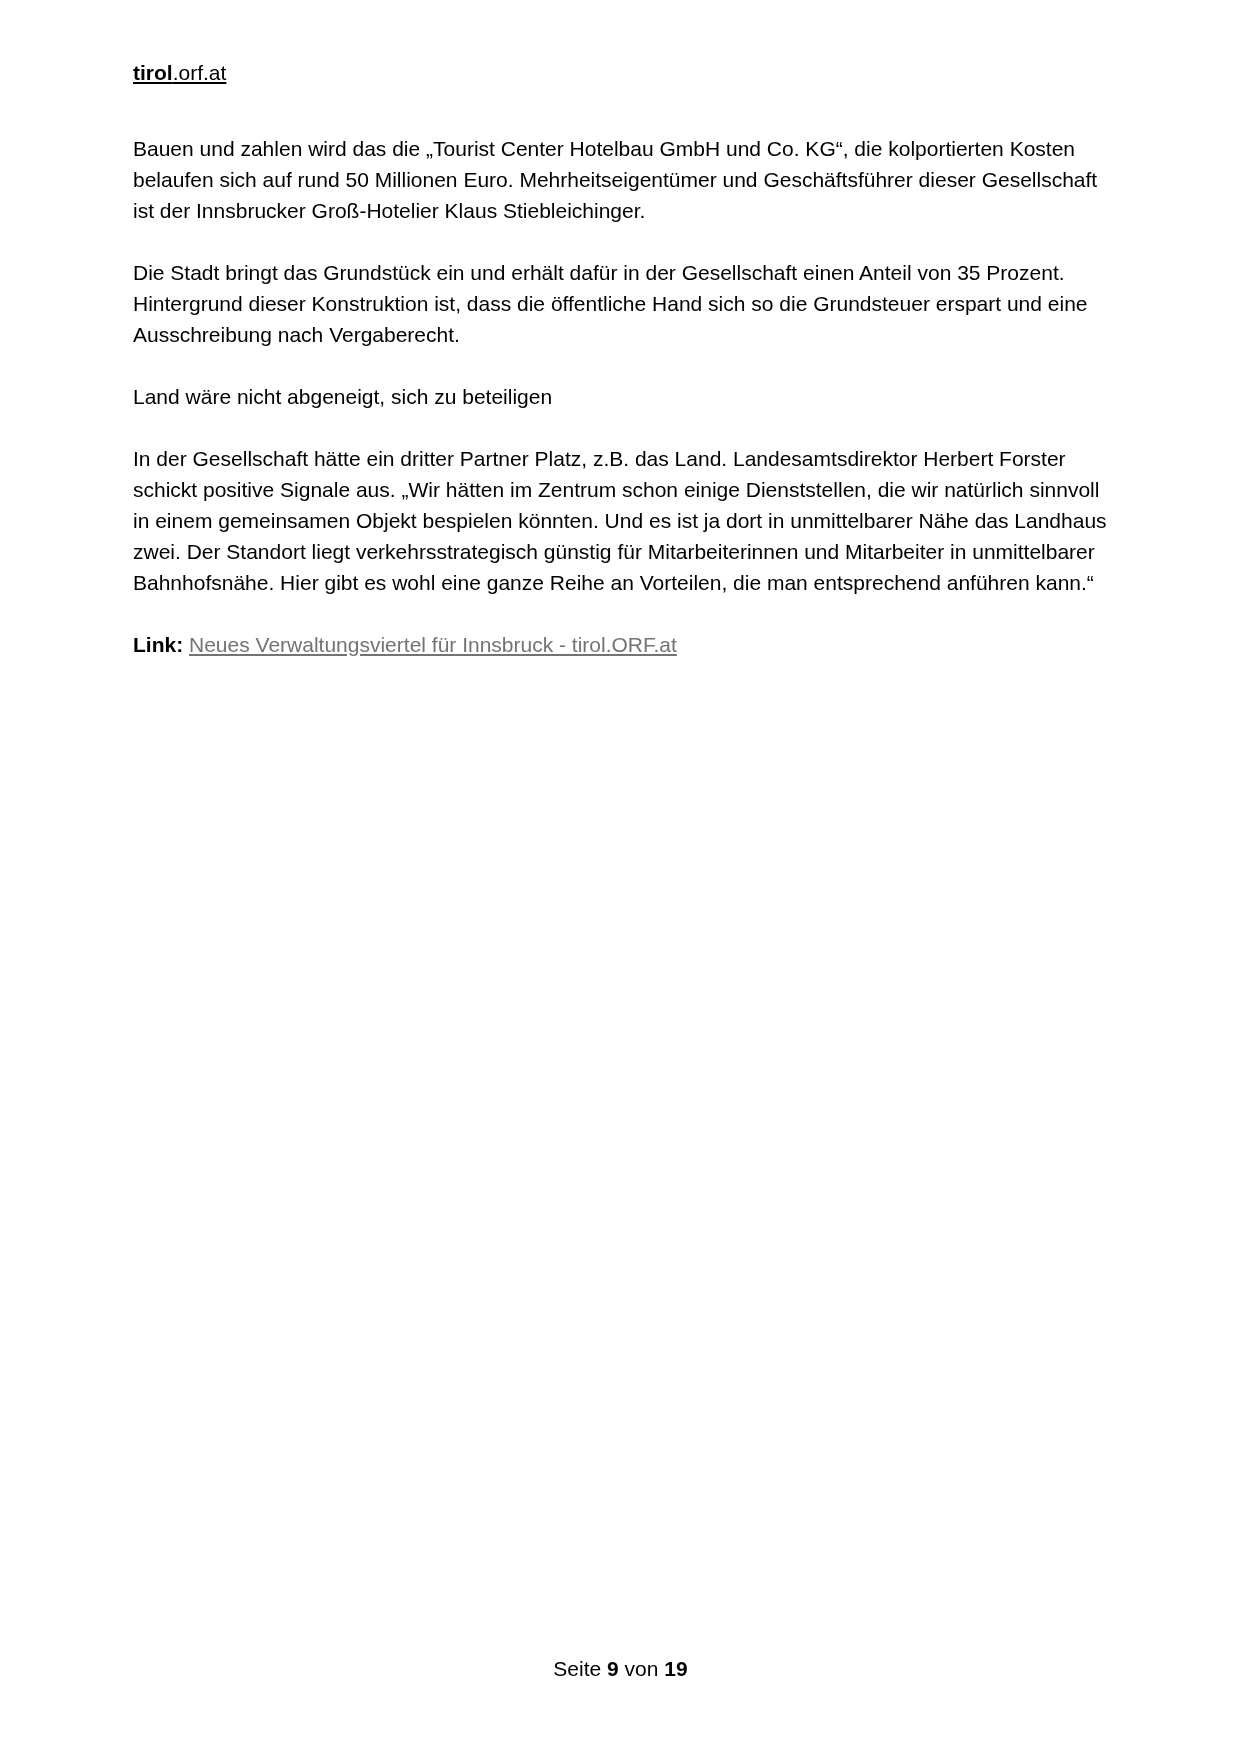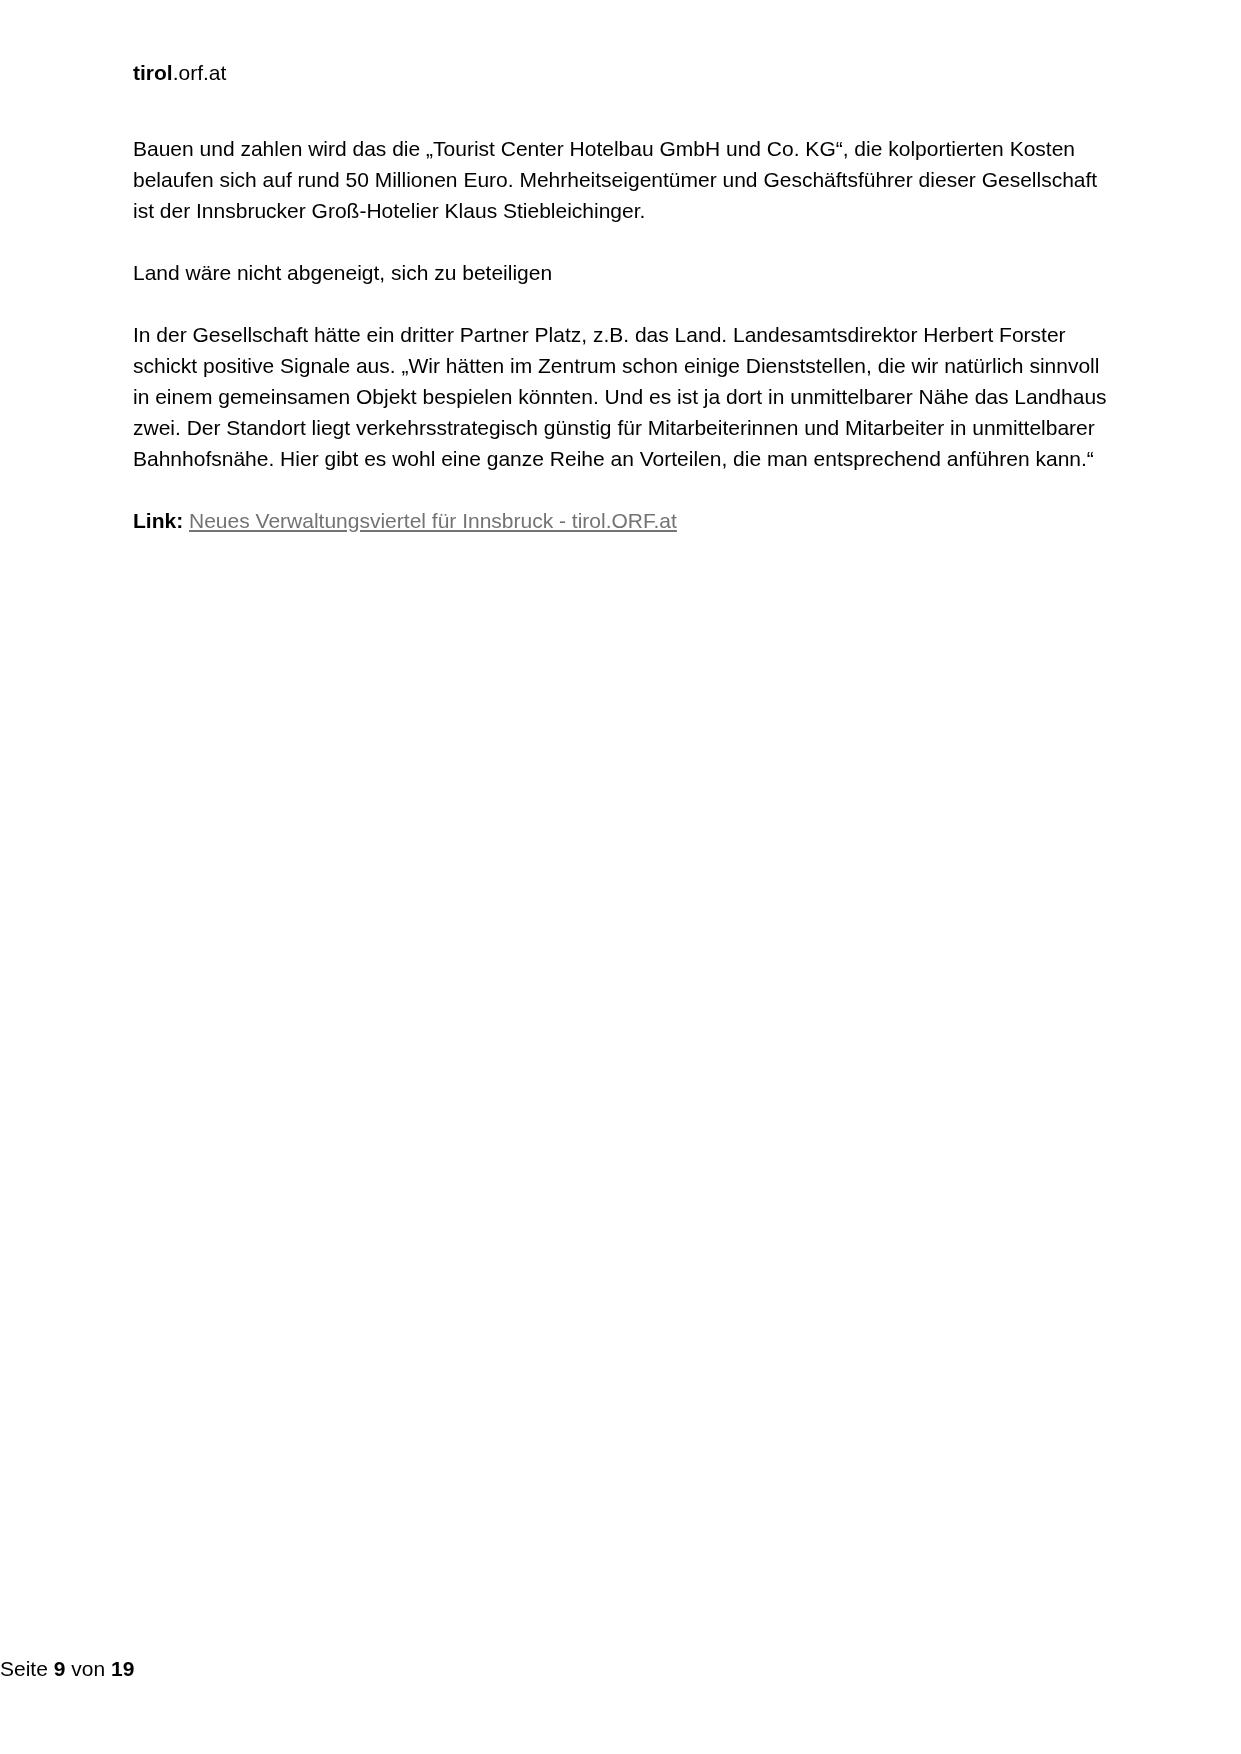--- a/index.html
+++ b/index.html
@@ -13,20 +13,21 @@
     overflow: hidden;
   }
   .content {
     padding: 60px 128px 0 133px;
   }
   .site-header {
     font-size: 21px;
     line-height: 26px;
     margin-bottom: 47px;
     color: #000000;
+    text-decoration: underline;
   }
   .site-header .bold { font-weight: bold; }
   .article p,
   .article h2 {
     font-size: 21px;
     line-height: 31px;
     font-weight: normal;
     margin: 16px 0 31px 0;
     color: #000000;
   }
@@ -42,39 +43,41 @@
   a.article-link {
     color: #737373;
     text-decoration: underline;
     cursor: pointer;
   }
   .page-footer {
     position: absolute;
     left: 0;
     bottom: 72px;
     width: 100%;
+    text-align: center;
     font-size: 21px;
     line-height: 26px;
     color: #000000;
   }
   .page-footer .bold { font-weight: bold; }
 </style>
 </head>
 <body>
 
 <div class="content">
 
   <div class="site-header">
     <span class="bold">tirol</span><span>.orf.at</span>
   </div>
 
   <div class="article">
 
     <p>Bauen und zahlen wird das die „Tourist Center Hotelbau GmbH und Co. KG“, die kolportierten Kosten belaufen sich auf rund 50 Millionen Euro. Mehrheitseigentümer und Geschäftsführer dieser Gesellschaft ist der Innsbrucker Groß-Hotelier Klaus Stiebleichinger.</p>
 
+    <p>Die Stadt bringt das Grundstück ein und erhält dafür in der Gesellschaft einen Anteil von 35 Prozent. Hintergrund dieser Konstruktion ist, dass die öffentliche Hand sich so die Grundsteuer erspart und eine Ausschreibung nach Vergaberecht.</p>
 
     <h2>Land wäre nicht abgeneigt, sich zu beteiligen</h2>
 
     <p>In der Gesellschaft hätte ein dritter Partner Platz, z.B. das Land. Landesamtsdirektor Herbert Forster schickt positive Signale aus. „Wir hätten im Zentrum schon einige Dienststellen, die wir natürlich sinnvoll in einem gemeinsamen Objekt bespielen könnten. Und es ist ja dort in unmittelbarer Nähe das Landhaus zwei. Der Standort liegt verkehrsstrategisch günstig für Mitarbeiterinnen und Mitarbeiter in unmittelbarer Bahnhofsnähe. Hier gibt es wohl eine ganze Reihe an Vorteilen, die man entsprechend anführen kann.“</p>
 
 
 
     <div class="link-row">
       <span class="link-label">Link:</span>
       <a class="article-link" href="#">Neues Verwaltungsviertel für Innsbruck - tirol.ORF.at</a>

